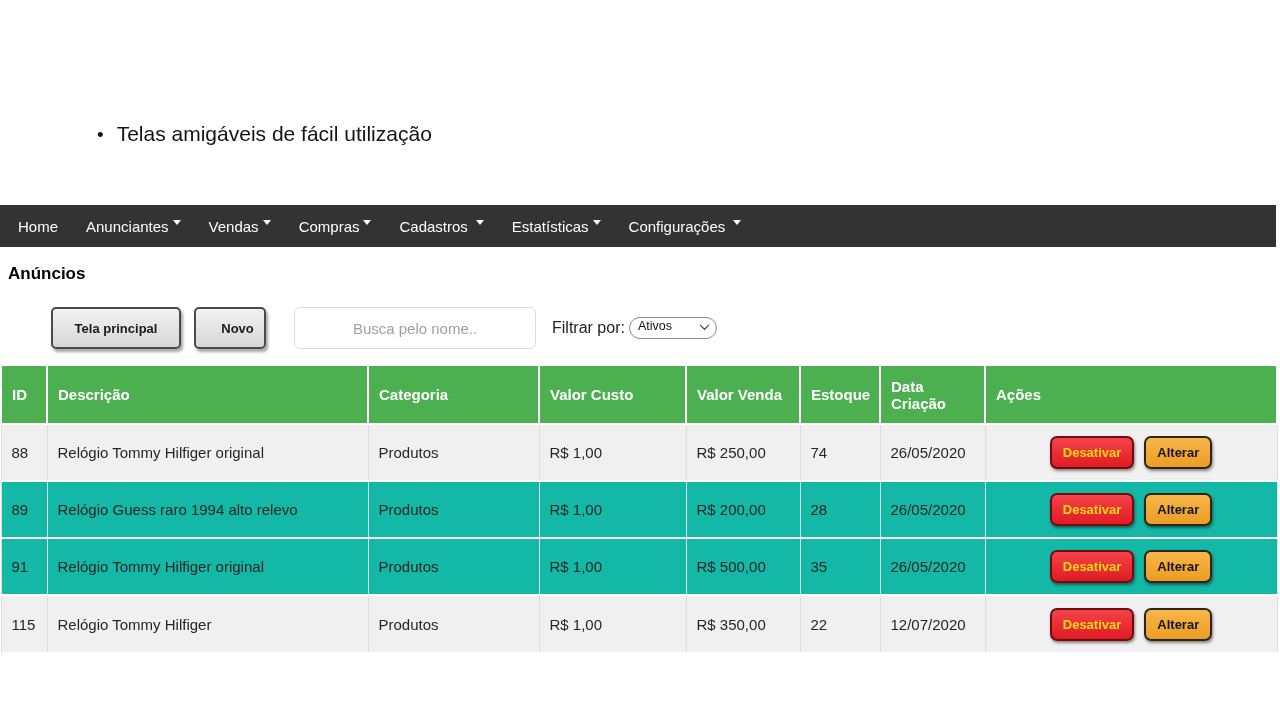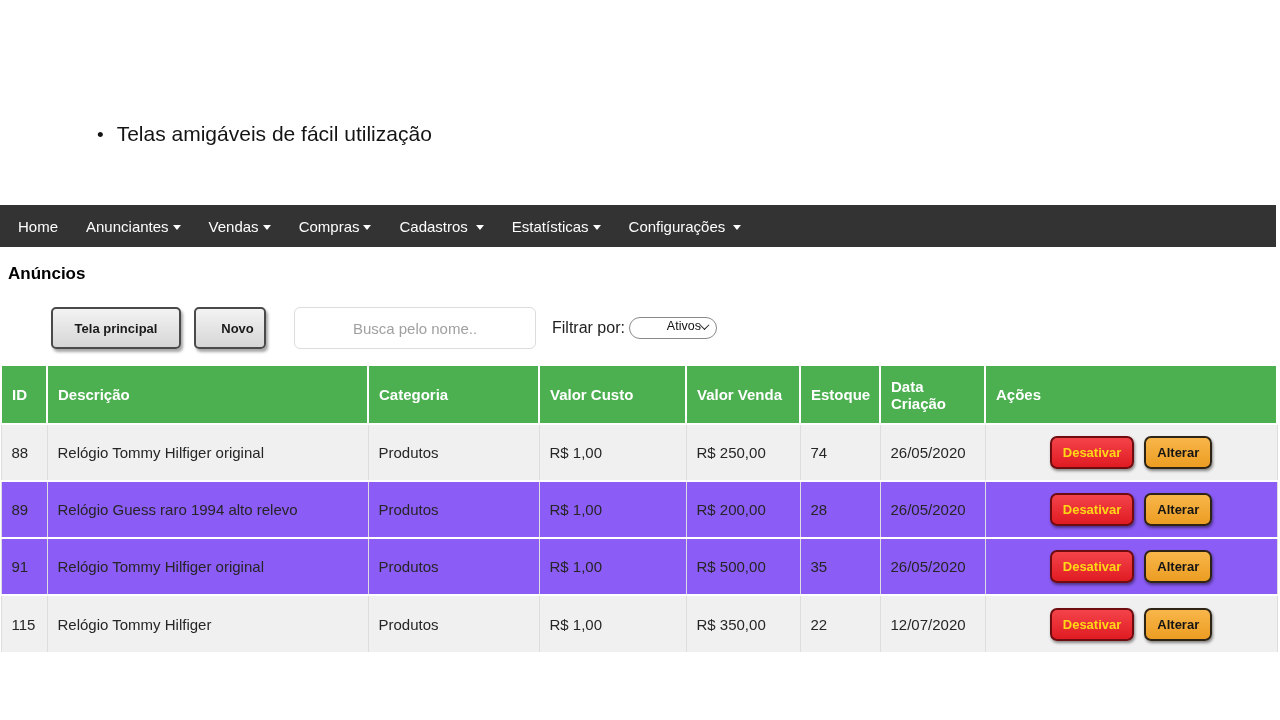--- a/index.html
+++ b/index.html
@@ -26,21 +26,21 @@
     left: 0; top: 205px;
     width: 1276px; height: 42px;
     background: #333333;
     display: flex; align-items: center;
     padding-left: 4px;
   }
   .nav-item {
     color: #fdfdfd;
     font-size: 15px;
     padding: 0 14px;
-    display: flex; align-items: center;
+    display: flex; align-items: flex-start;
     cursor: pointer;
     white-space: nowrap;
   }
   .caret {
     display: inline-block;
     width: 0; height: 0;
     border-left: 4px solid transparent;
     border-right: 4px solid transparent;
     border-top: 5px solid #fdfdfd;
     margin-left: 4px;
@@ -91,21 +91,21 @@
     font-size: 16px; color: #222;
     white-space: nowrap;
   }
   .filter-select {
     margin-left: 4px;
     align-self: center;
     width: 88px; height: 22px;
     background: #fff;
     border: 1px solid #8a8a8a;
     border-radius: 11px;
-    display: flex; align-items: center; justify-content: flex-end;
+    display: flex; align-items: center; justify-content: space-between;
     padding: 0 8px 4px 8px;
     font-size: 12.5px; color: #111;
     cursor: pointer;
   }
   .chevron {
     width: 7px; height: 7px;
     border-right: 1.6px solid #222;
     border-bottom: 1.6px solid #222;
     transform: rotate(45deg) translate(-1px,-1px);
   }
@@ -132,21 +132,21 @@
   }
   table.ads td {
     height: 57px;
     padding: 0 10px;
     border-left: 1px solid #dddddd;
     border-right: 1px solid #dddddd;
     border-top: 2px solid #ffffff;
     vertical-align: middle;
   }
   tr.stripe { background: #f0f0f0; }
-  tr.plain { background: #8b5cf6; margin-top: 8px; }
+  tr.plain { background: #14b8a6; margin-top: 8px; }
 
   .actions { display: flex; align-items: center; justify-content: center; gap: 10px; }
   .btn-deactivate {
     background: linear-gradient(#f4434a, #e01b22);
     border: 2px solid #6e0c10;
     border-radius: 7px;
     color: #ffd816;
     font-family: "Liberation Sans", sans-serif;
     font-weight: bold; font-size: 13px;
     height: 33px; padding: 0 11px;

